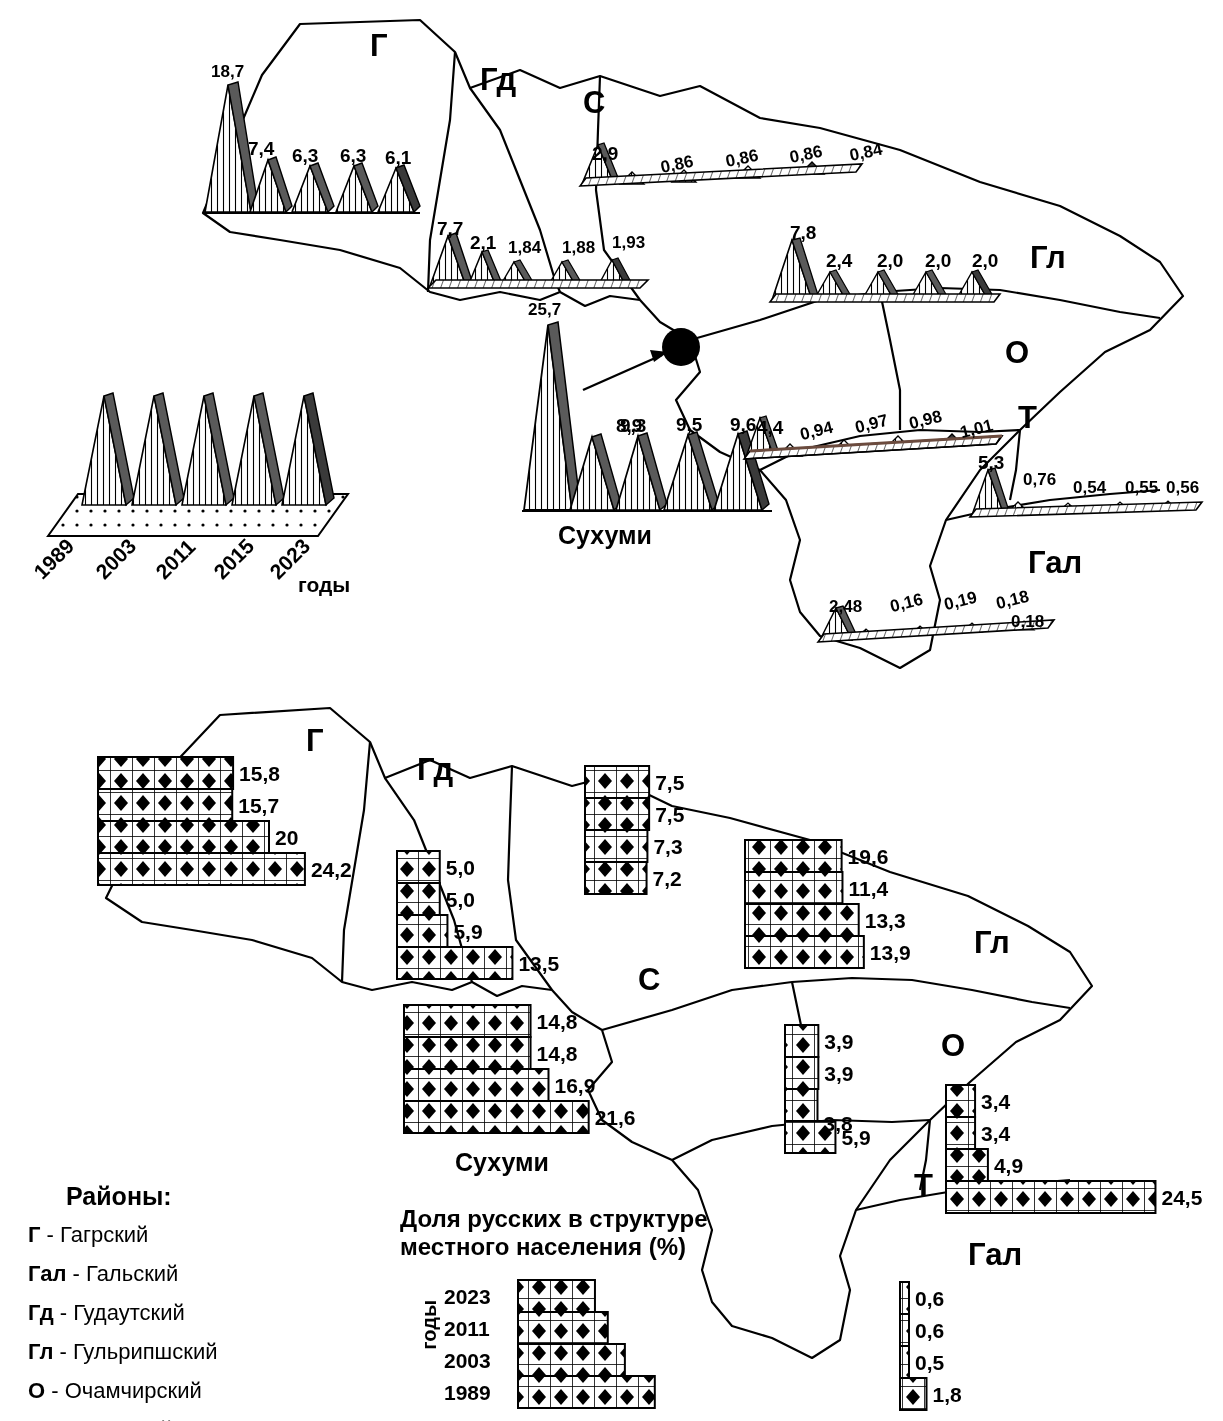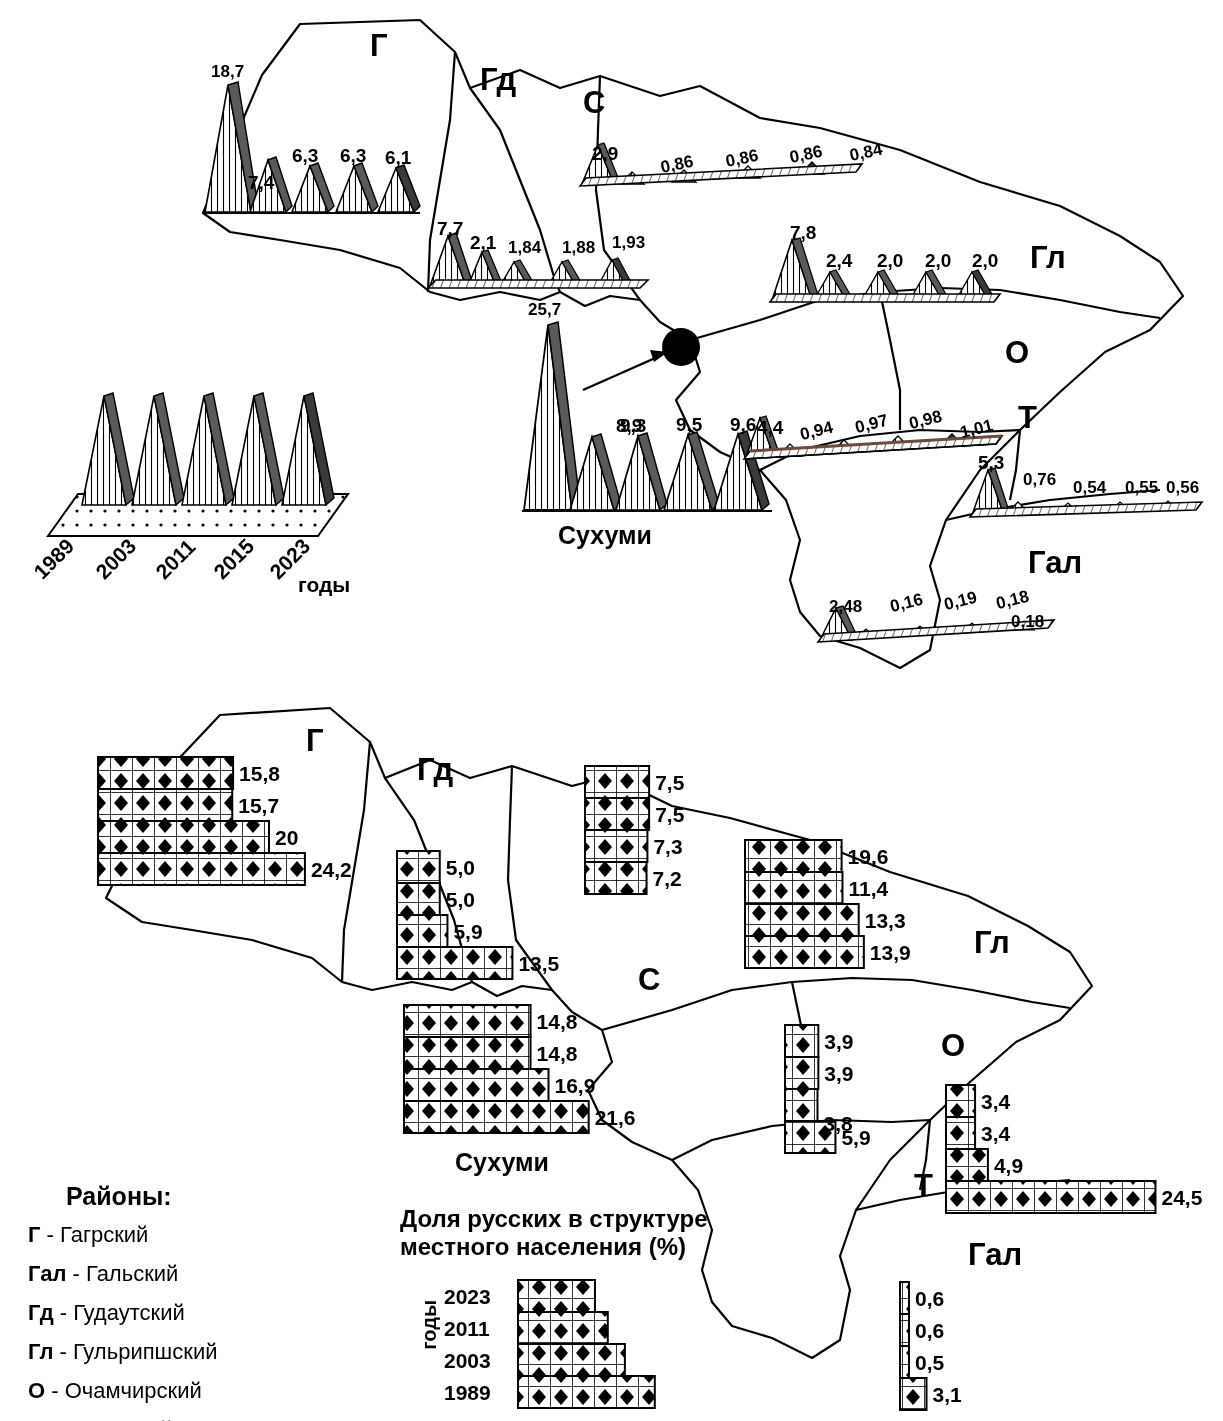--- a/index.html
+++ b/index.html
@@ -276,21 +276,21 @@
   <div class="lbl region-code" style="left:370px; top:28px;">Г</div>
   <div class="lbl region-code" style="left:480px; top:62px;">Гд</div>
   <div class="lbl region-code" style="left:583px; top:85px;">С</div>
   <div class="lbl region-code" style="left:1030px; top:240px;">Гл</div>
   <div class="lbl region-code" style="left:1005px; top:335px;">О</div>
   <div class="lbl region-code" style="left:1018px; top:400px;">Т</div>
   <div class="lbl region-code" style="left:1028px; top:545px;">Гал</div>
 
   <div id="top-nums">
       <div class="lbl num-sm" style="left: 211px; top: 62px;">18,7</div>
-      <div class="lbl num" style="left: 248px; top: 138px; margin-top: 34px;">7,4</div>
+      <div class="lbl num" style="left: 248px; top: 138px;">7,4</div>
       <div class="lbl num" style="left: 292px; top: 145px;">6,3</div>
       <div class="lbl num" style="left: 340px; top: 145px;">6,3</div>
       <div class="lbl num" style="left: 385px; top: 147px;">6,1</div>
       <div class="lbl num" style="left: 437px; top: 218px;">7,7</div>
       <div class="lbl num" style="left: 470px; top: 232px;">2,1</div>
       <div class="lbl num-sm" style="left: 508px; top: 238px;">1,84</div>
       <div class="lbl num-sm" style="left: 562px; top: 238px;">1,88</div>
       <div class="lbl num-sm" style="left: 612px; top: 233px;">1,93</div>
       <div class="lbl num" style="left: 592px; top: 143px;">2,9</div>
       <div class="lbl num-sm" style="left: 663px; top: 158px; transform: rotate(-12deg); transform-origin: left bottom;">0,86</div>
@@ -369,21 +369,21 @@
       <div class="lbl pct-num" style="left: 824.345px; top: 1062px;">3,9</div>
       <div class="lbl pct-num" style="left: 823.49px; top: 1112px;">3,8</div>
       <div class="lbl pct-num" style="left: 841.445px; top: 1126px;">5,9</div>
       <div class="lbl pct-num" style="left: 981.07px; top: 1090px;">3,4</div>
       <div class="lbl pct-num" style="left: 981.07px; top: 1122px;">3,4</div>
       <div class="lbl pct-num" style="left: 993.895px; top: 1154px;">4,9</div>
       <div class="lbl pct-num" style="left: 1161.47px; top: 1186px;">24,5</div>
       <div class="lbl pct-num" style="left: 915px; top: 1287px;">0,6</div>
       <div class="lbl pct-num" style="left: 915px; top: 1319px;">0,6</div>
       <div class="lbl pct-num" style="left: 915px; top: 1351px;">0,5</div>
-      <div class="lbl pct-num" style="left: 932.505px; top: 1383px;">3,1</div>
+      <div class="lbl pct-num" style="left: 932.505px; top: 1383px;">1,8</div>
     </div>
 
   <div class="lbl city-label" style="left:455px; top:1148px;">Сухуми</div>
 
   <div class="lbl legend-title2" style="left:400px; top:1205px;">
     <div>Доля русских в структуре</div>
     <div>местного населения (%)</div>
   </div>
 
   <div id="legend-bottom-years">

